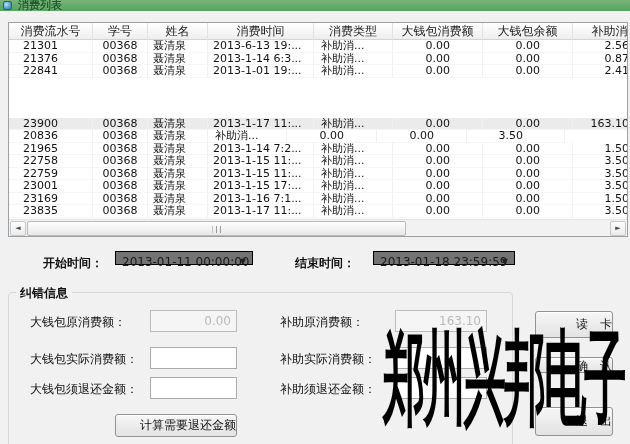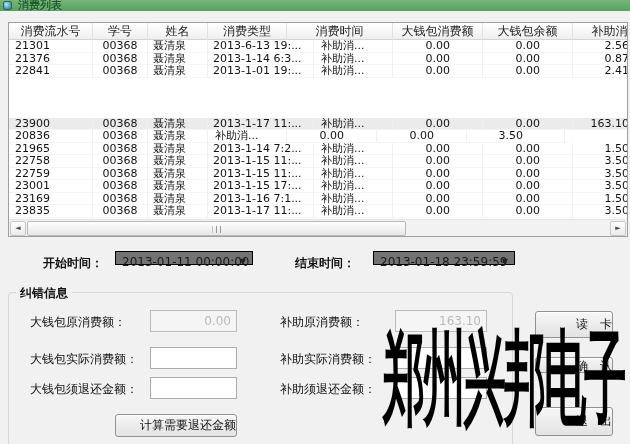--- a/index.html
+++ b/index.html
@@ -46,21 +46,21 @@
     white-space:nowrap; overflow:hidden; flex:none;
   }
   .tbody{ position:absolute; left:0; top:17px; right:0; bottom:17px; overflow:hidden; }
   .trow{ display:flex; height:12.5px; background:#ffffff; }
   .trow.selected{ background:#ebebeb;margin-top:40px; }
   .cell{
     height:12.5px; line-height:12.5px; font-size:11px; color:#111;
     white-space:nowrap; overflow:hidden; flex:none;
     border-right:1px solid #f0f0f0; border-bottom:1px solid #f5f5f5;
   }
-  .c0{width:84px; padding-left:6px;}
+  .c0{width:84px; padding-left:14px;}
   .c1{width:55px; text-align:center;}
   .c2{width:60px; padding-left:5px;}
   .c3{width:106px; padding-left:5px;}
   .c4{width:79px; padding-left:7px;}
   .c5{width:90px; text-align:right; padding-right:32px;}
   .c6{width:90px; text-align:right; padding-right:32px;}
   .c7{width:98px; text-align:right; padding-right:41px;}
   .hcell.c0,.hcell.c1,.hcell.c2,.hcell.c3,.hcell.c4{ padding:0; }
   .hcell.c5,.hcell.c6,.hcell.c7{ padding:0; text-align:center; }
   
@@ -136,22 +136,22 @@
 <div class="titlebar">
   <span class="appicon"></span>
   <span class="title">消费列表</span>
 </div>
 
 <div class="tablewrap">
   <div class="thead">
       <div class="hcell c0">消费流水号</div>
       <div class="hcell c1">学号</div>
       <div class="hcell c2">姓名</div>
+      <div class="hcell c3">消费时间</div>
       <div class="hcell c4">消费类型</div>
-      <div class="hcell c3">消费时间</div>
       <div class="hcell c5">大钱包消费额</div>
       <div class="hcell c6">大钱包余额</div>
       <div class="hcell c7">补助消费额</div>
     </div>
   <div class="tbody">
       <div class="trow">
         <div class="cell c0">21301</div>
         <div class="cell c1">00368</div>
         <div class="cell c2">聂清泉</div>
         <div class="cell c3">2013-6-13 19:...</div>

